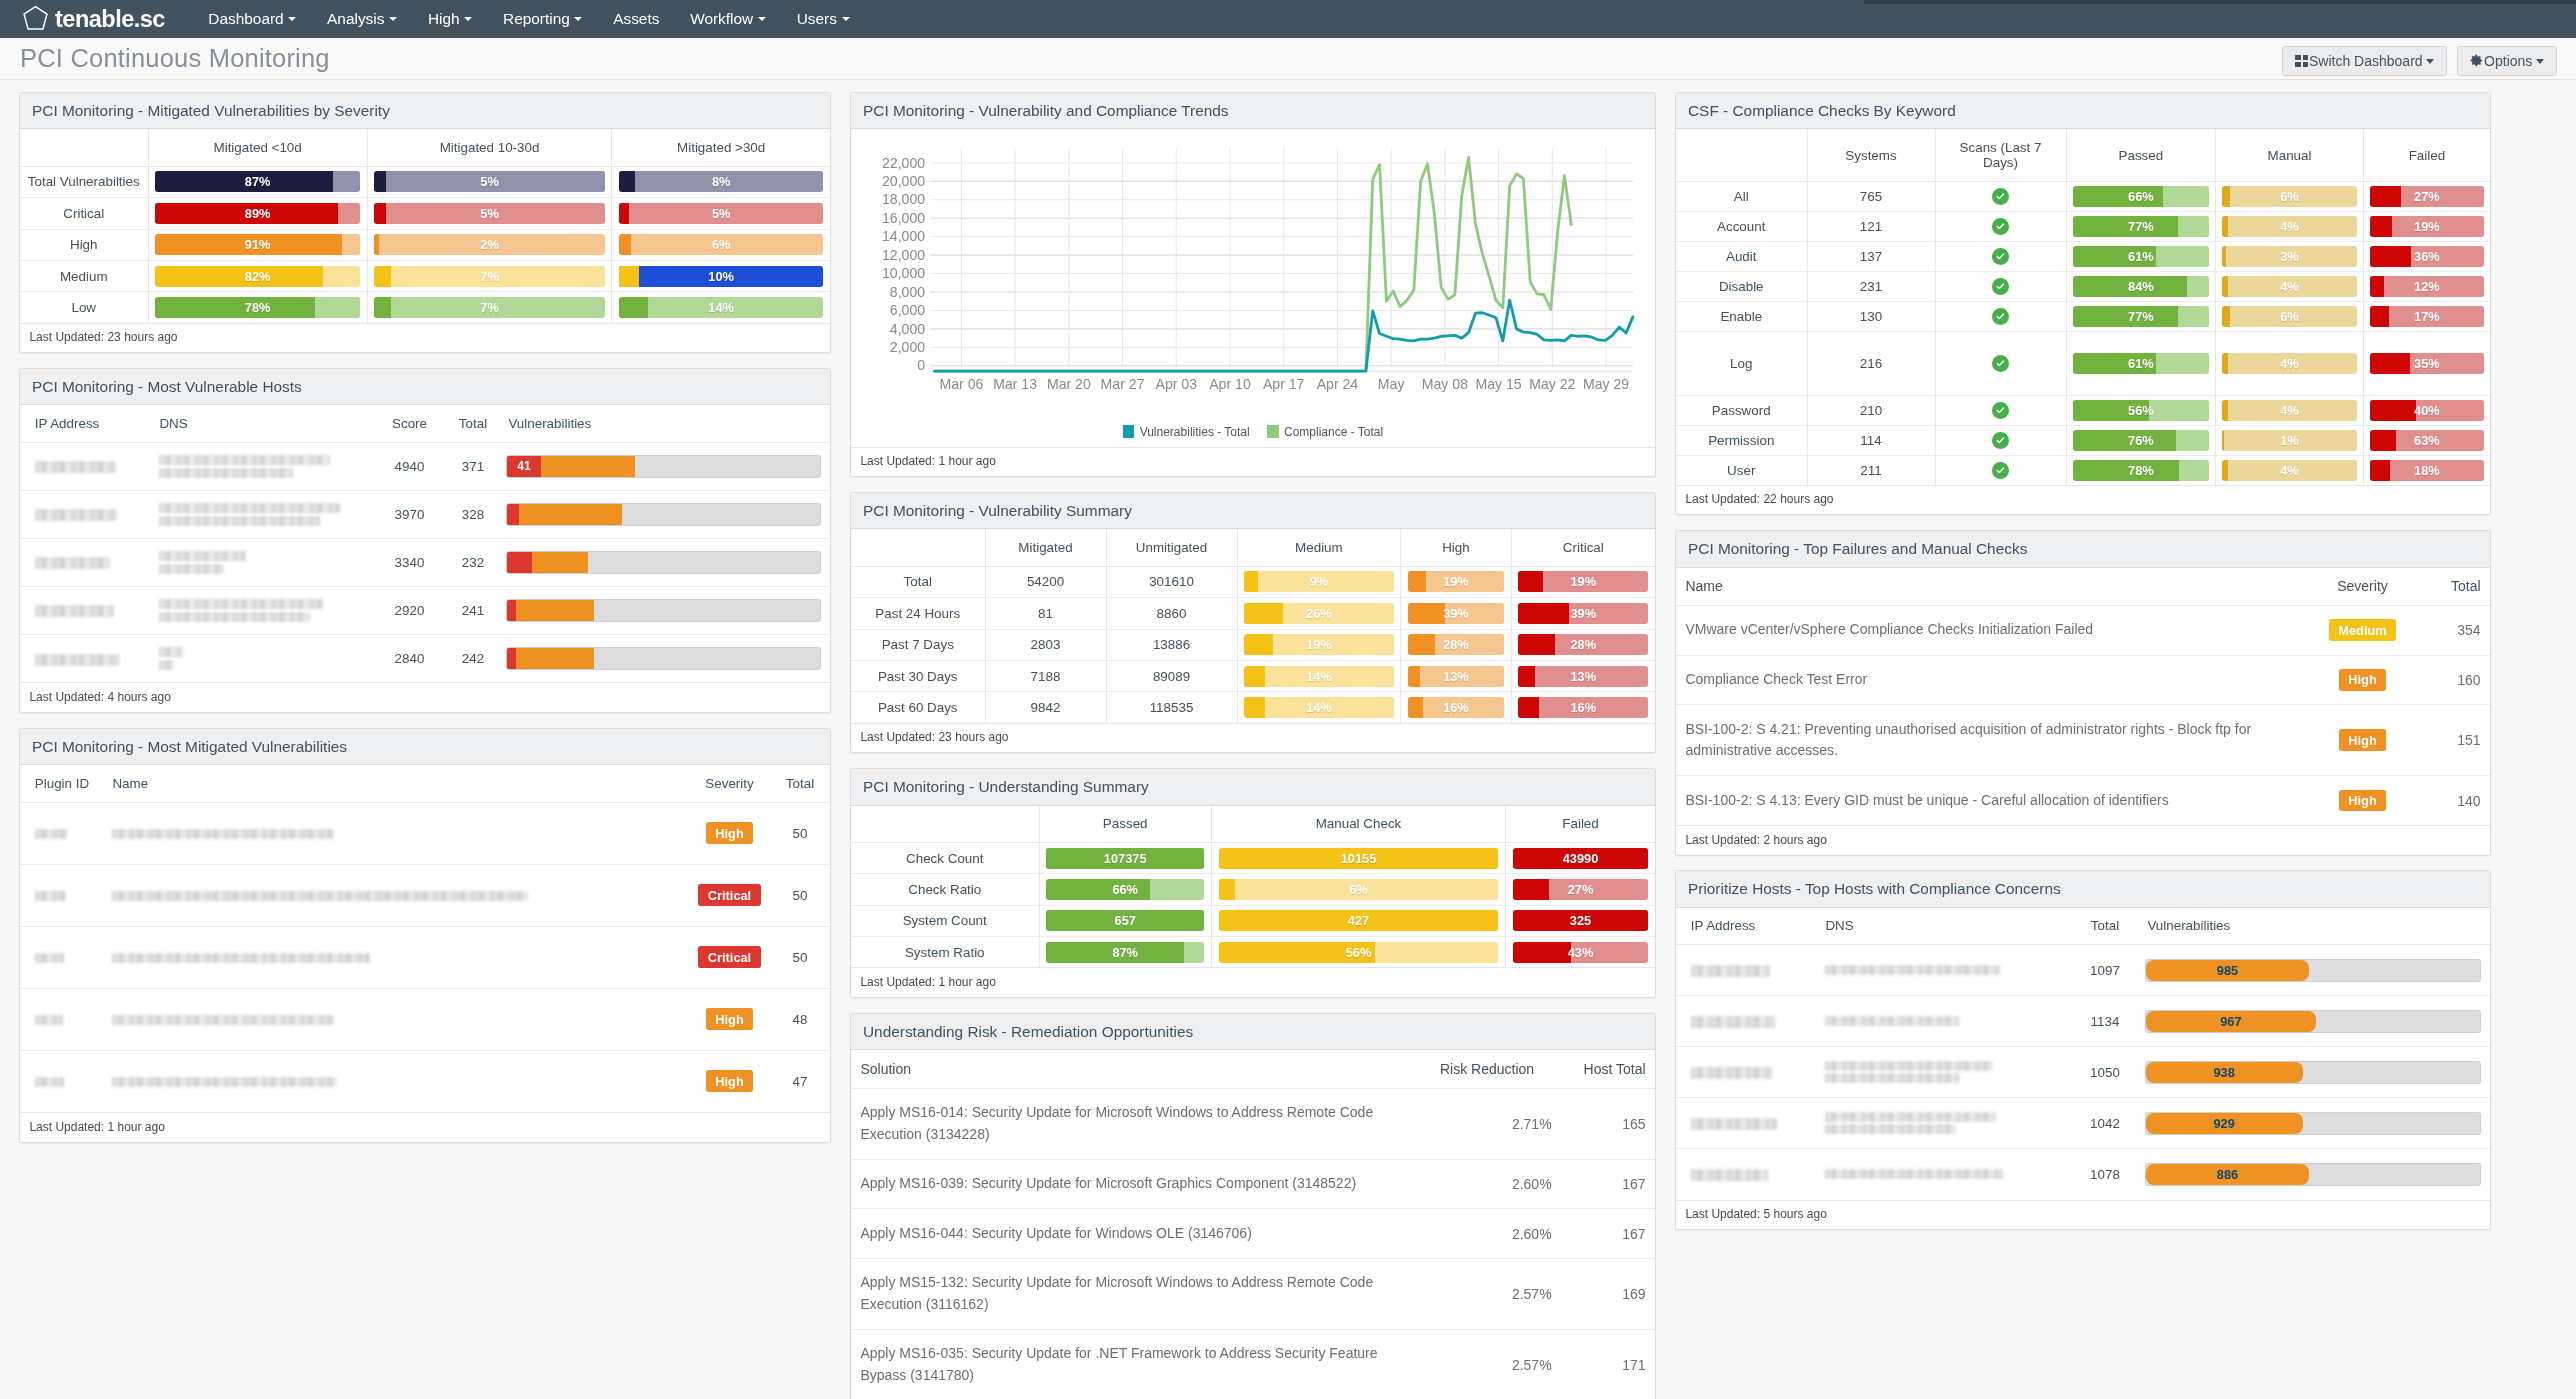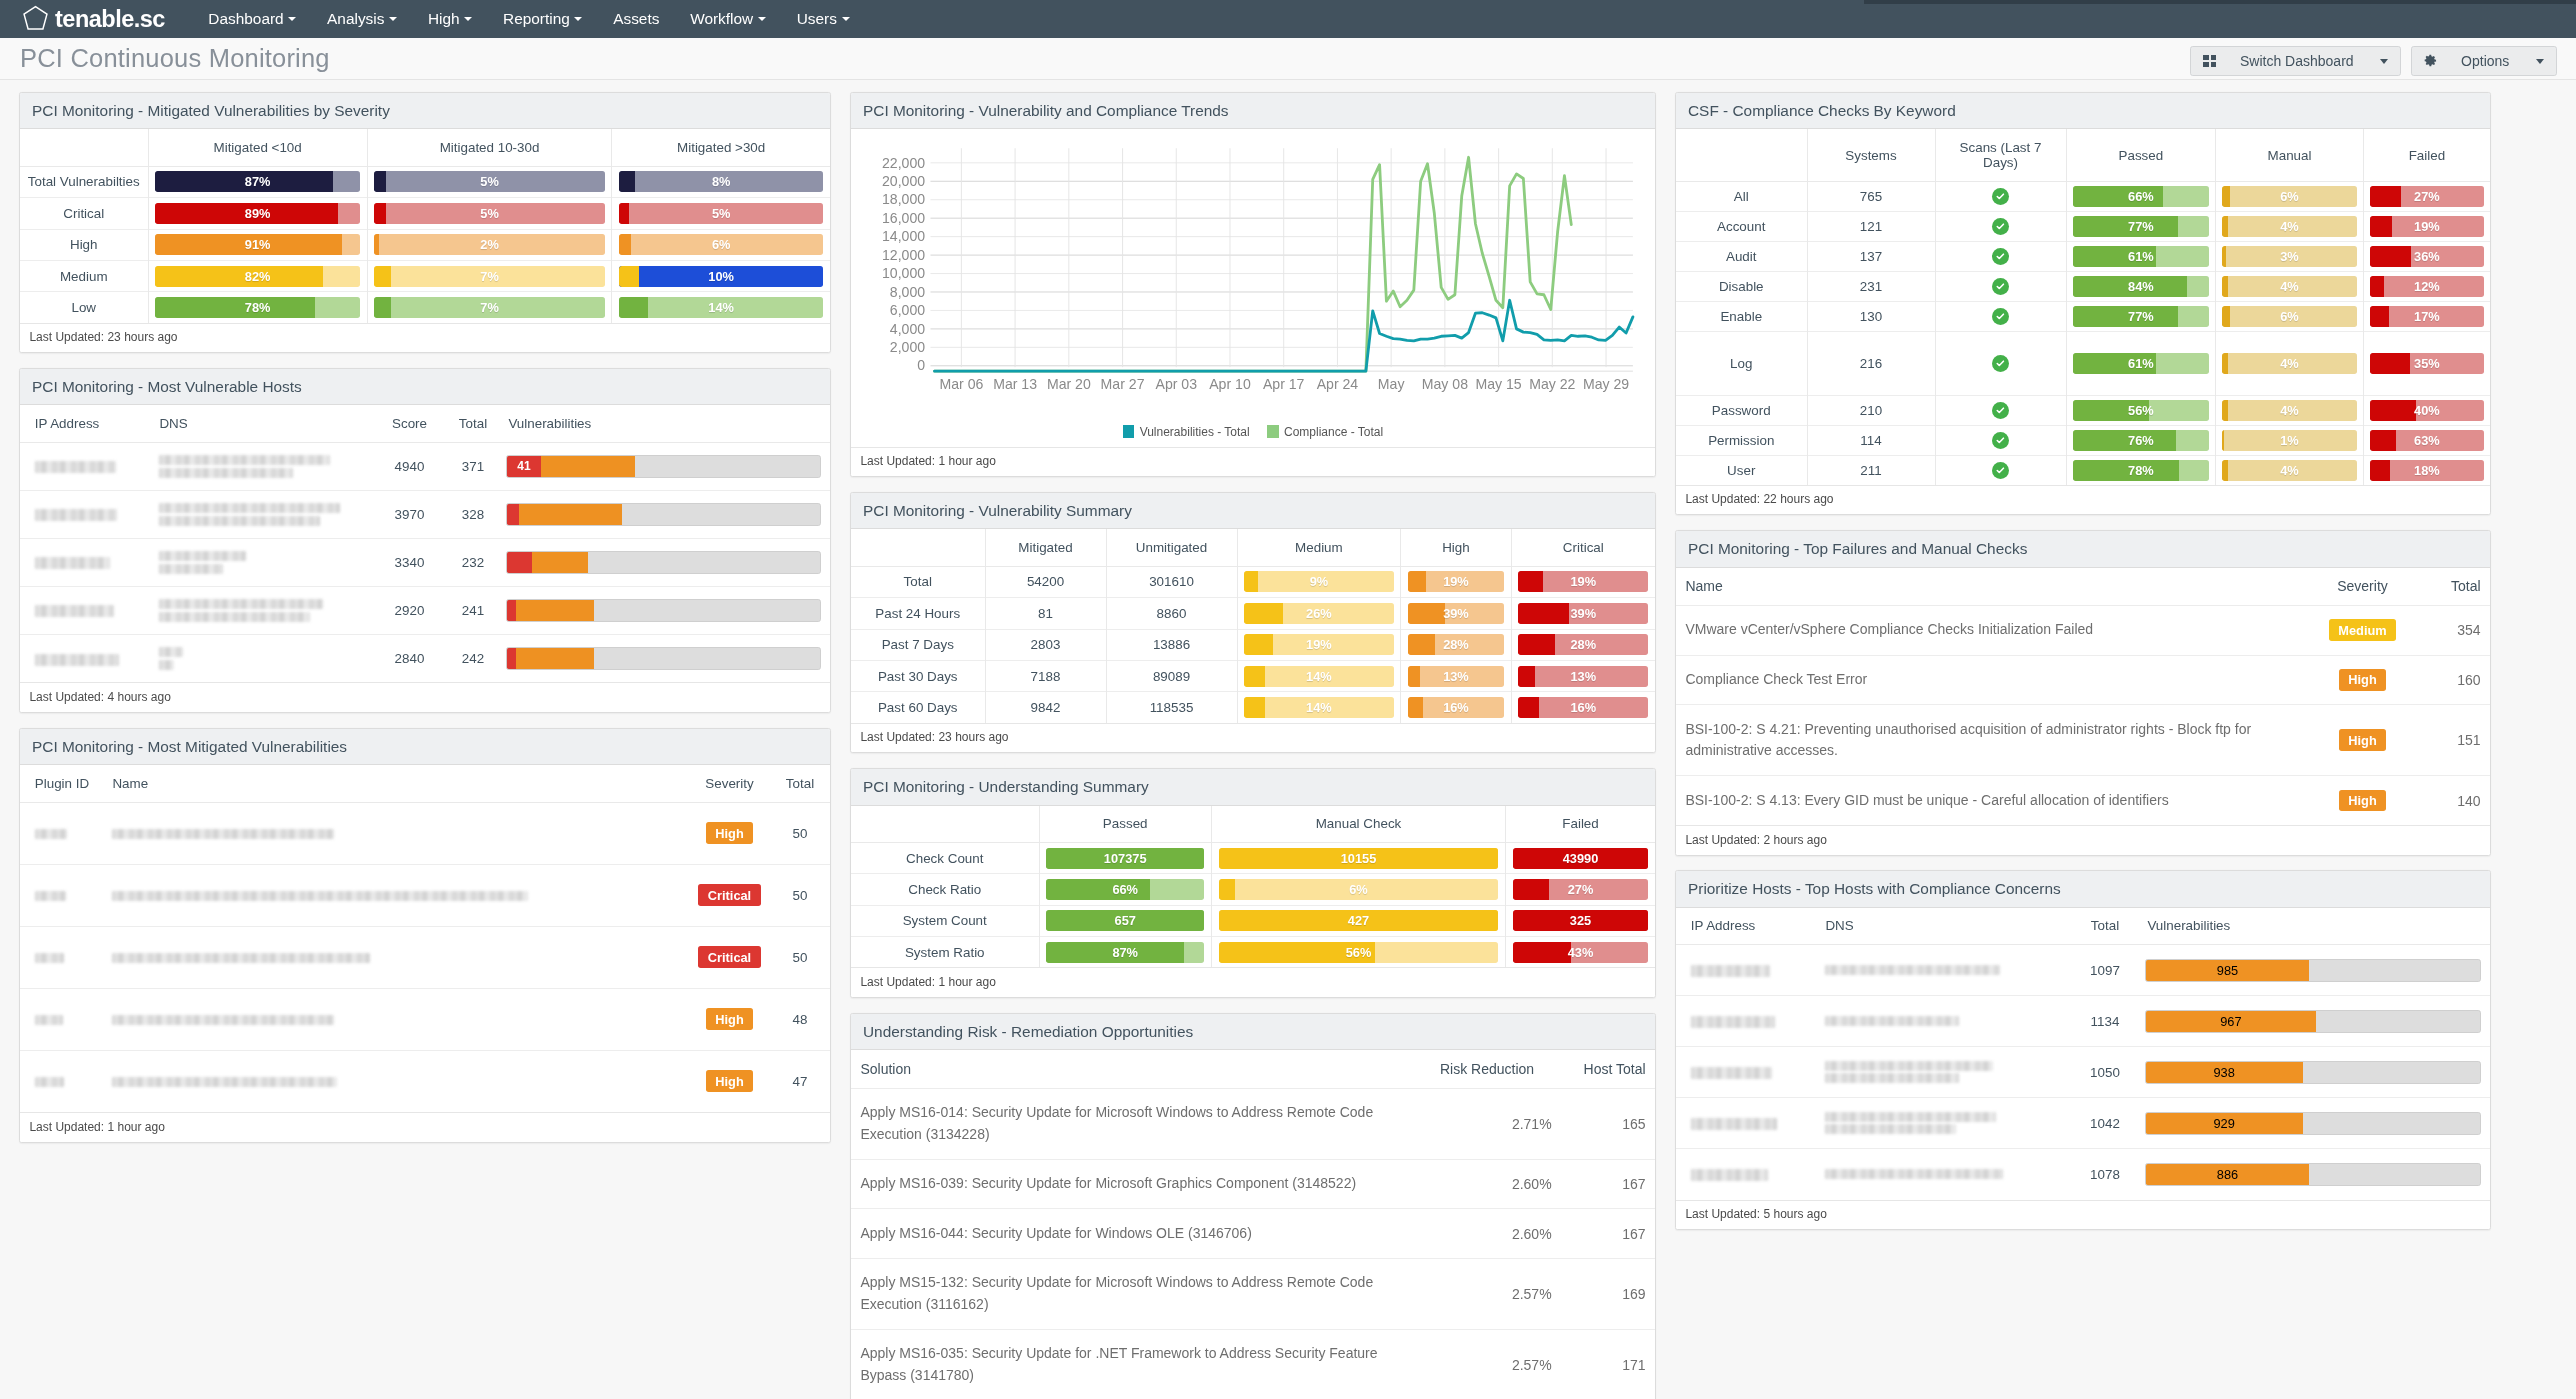--- a/index.html
+++ b/index.html
@@ -84,21 +84,21 @@
   }
   .hbtn {
     background: #ebeced;
     border: 0.7px solid #d3d5d7;
     border-radius: 2.7px;
     padding: 6px 12px;
     font-size: 14px;
     color: #42525e;
     display: flex;
     align-items: center;
-    gap: 24px;
+    gap: 1px;
     cursor: pointer;
     white-space: nowrap;
   }
   .caret-dark {
     width: 0; height: 0;
     border-left: 4.7px solid transparent;
     border-right: 4.7px solid transparent;
     border-top: 5.4px solid #42525e;
     display: inline-block;
     margin-left: 2.7px;
@@ -224,23 +224,24 @@
     border: 0.7px solid #cfcfcf;
     border-radius: 2.7px;
     overflow: hidden;
   }
   .obar .of {
     height: 100%;
     background: #ef9223;
     display: flex;
     align-items: center;
     justify-content: center;
-    color: #000000;
+    color: #0c4a6e;
     font-size: 12.8px;
-    font-weight: normal;
+    font-weight: bold;
+    border-radius: 8px;
   }
 
   
   .chip {
     display: inline-block;
     color: #fff;
     font-size: 12.8px;
     font-weight: bold;
     padding: 3.4px 9.4px;
     border-radius: 2.7px;

